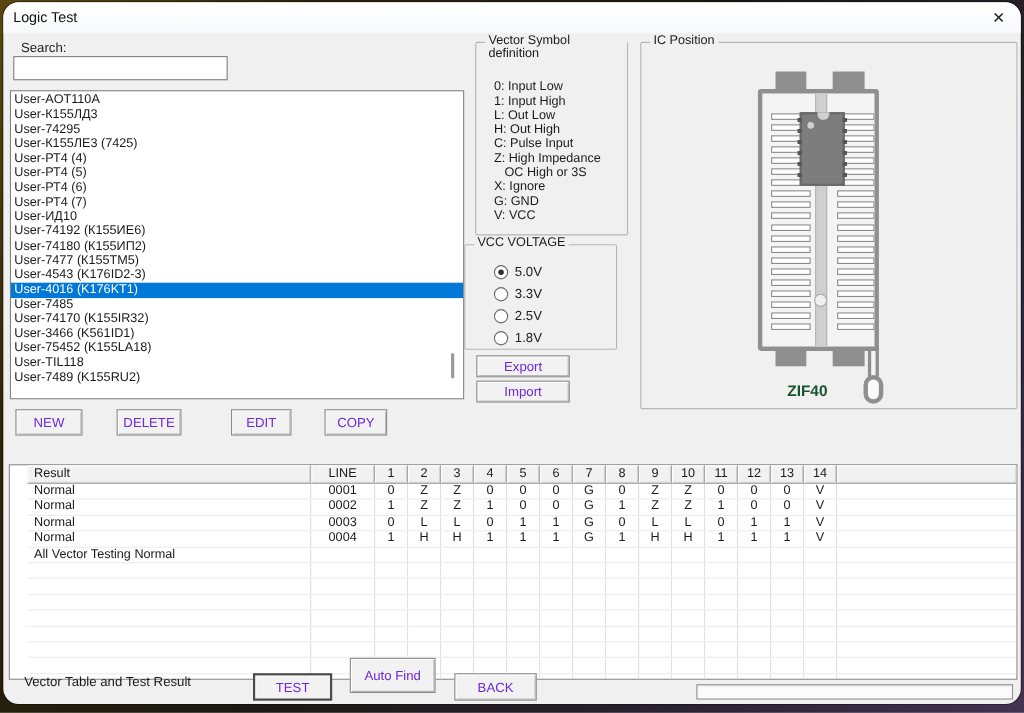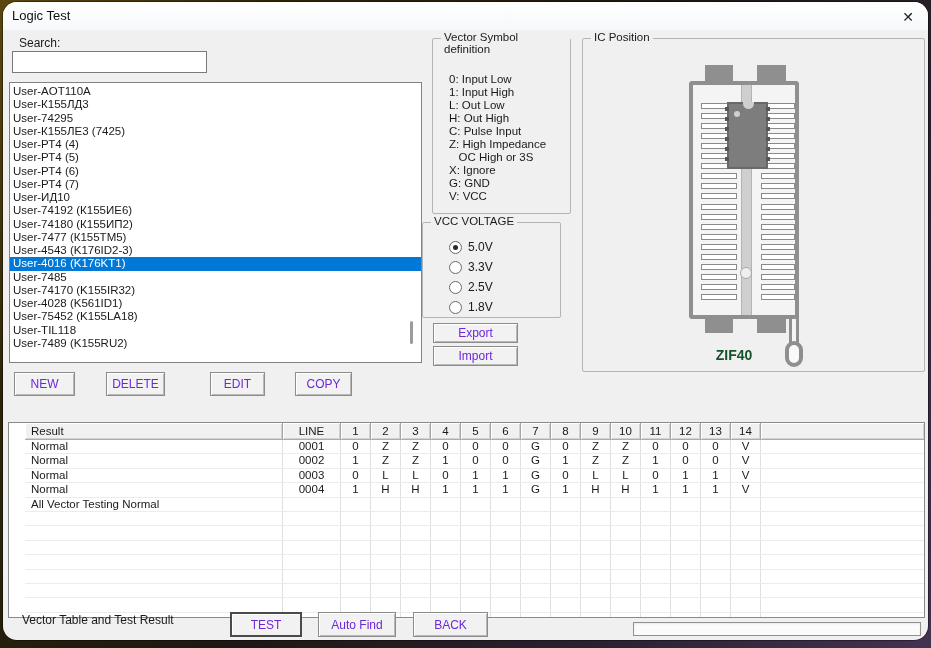--- a/index.html
+++ b/index.html
@@ -120,21 +120,21 @@
       <div class="litem">User-РТ4 (6)</div>
       <div class="litem">User-РТ4 (7)</div>
       <div class="litem">User-ИД10</div>
       <div class="litem">User-74192 (К155ИЕ6)</div>
       <div class="litem">User-74180 (К155ИП2)</div>
       <div class="litem">User-7477 (К155ТМ5)</div>
       <div class="litem">User-4543 (K176ID2-3)</div>
       <div class="litem sel">User-4016 (K176KT1)</div>
       <div class="litem">User-7485</div>
       <div class="litem">User-74170 (K155IR32)</div>
-      <div class="litem">User-4028 (K561ID1)</div>
+      <div class="litem">User-3466 (K561ID1)</div>
       <div class="litem">User-75452 (K155LA18)</div>
       <div class="litem">User-TIL118</div>
       <div class="litem">User-7489 (K155RU2)</div>
     </div>
   <div class="list-thumb"></div>
 
   <button class="btn" style="left:11px;top:370px;width:61px;height:24px;">NEW</button>
   <button class="btn" style="left:103px;top:370px;width:59px;height:24px;">DELETE</button>
   <button class="btn" style="left:207px;top:370px;width:55px;height:24px;">EDIT</button>
   <button class="btn" style="left:292px;top:370px;width:57px;height:24px;">COPY</button>
@@ -508,17 +508,17 @@
           <div class="td c-val"></div>
           <div class="td c-val"></div>
           <div class="td c-val"></div>
           <div class="td c-fill"></div>
         </div>
       </div>
   </div>
 
   <div class="label" style="left:19px;top:611px;">Vector Table and Test Result</div>
   <button class="btn default" style="left:227px;top:610px;width:72px;height:25px;">TEST</button>
-  <button class="btn" style="left:315px;top:610px;width:78px;height:25px;">Auto Find</button>
+  <button class="btn" style="left:315px;top:596px;width:78px;height:32px;">Auto Find</button>
   <button class="btn" style="left:410px;top:610px;width:75px;height:25px;">BACK</button>
   <div class="progress"></div>
 
 </div>
 
 </body></html>

